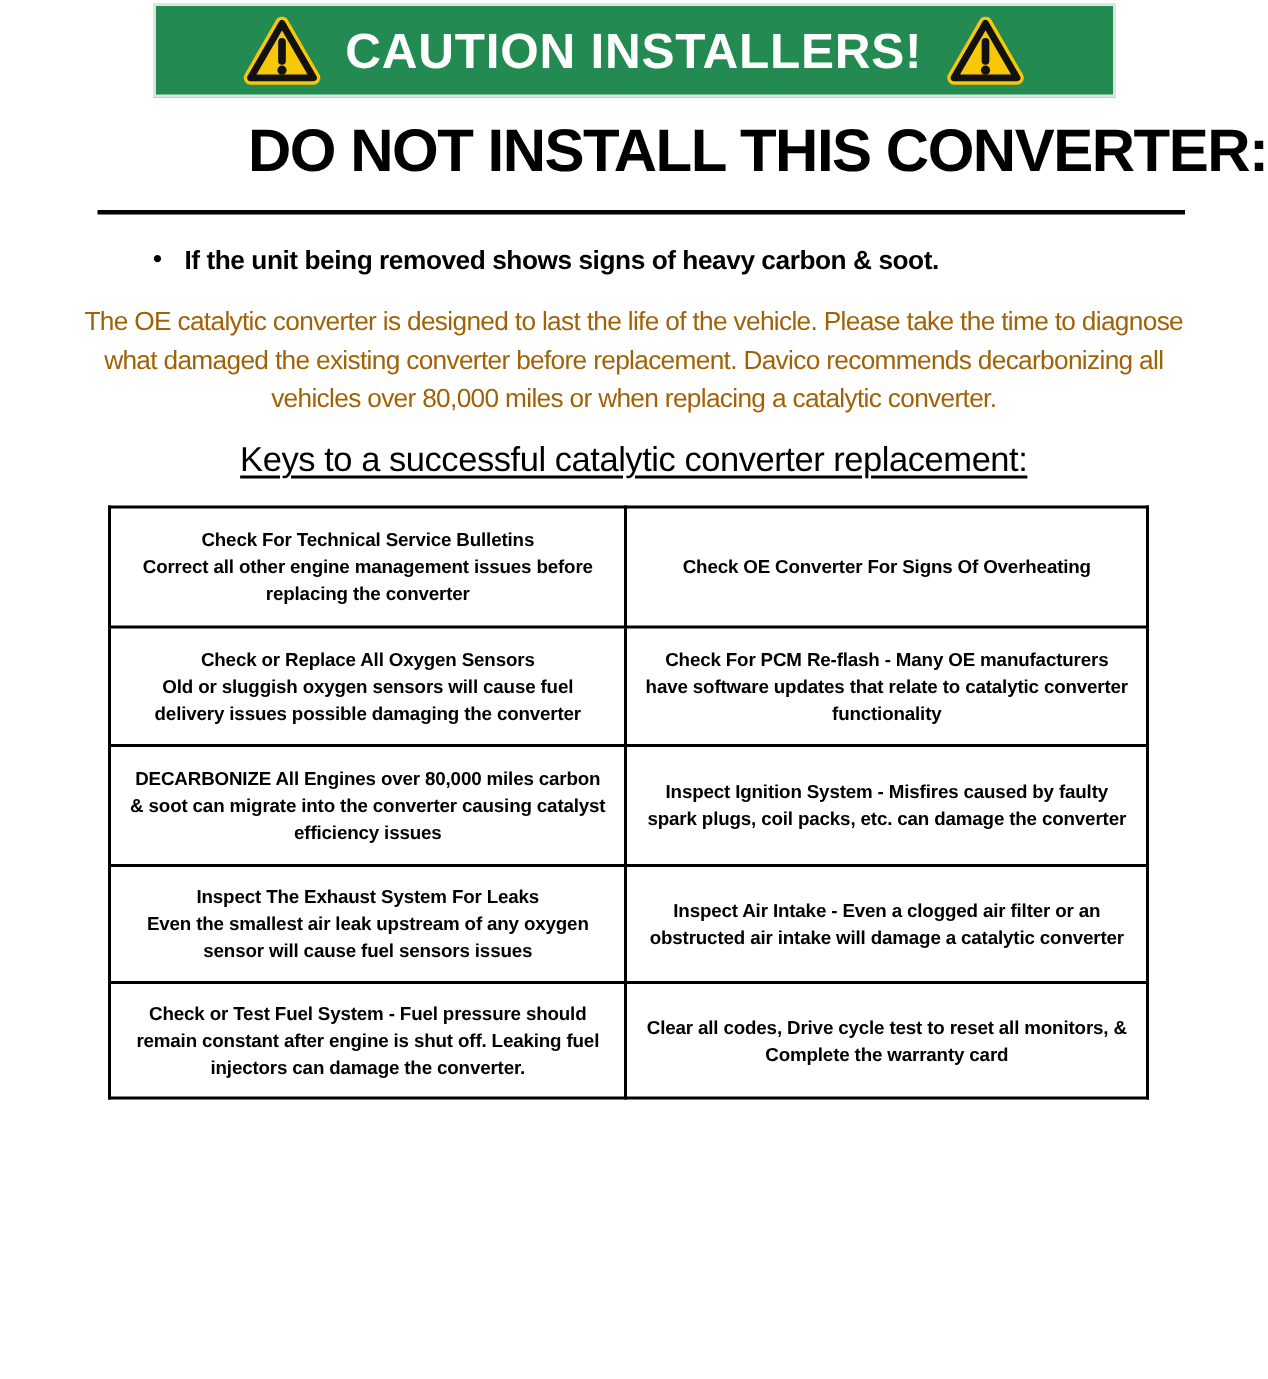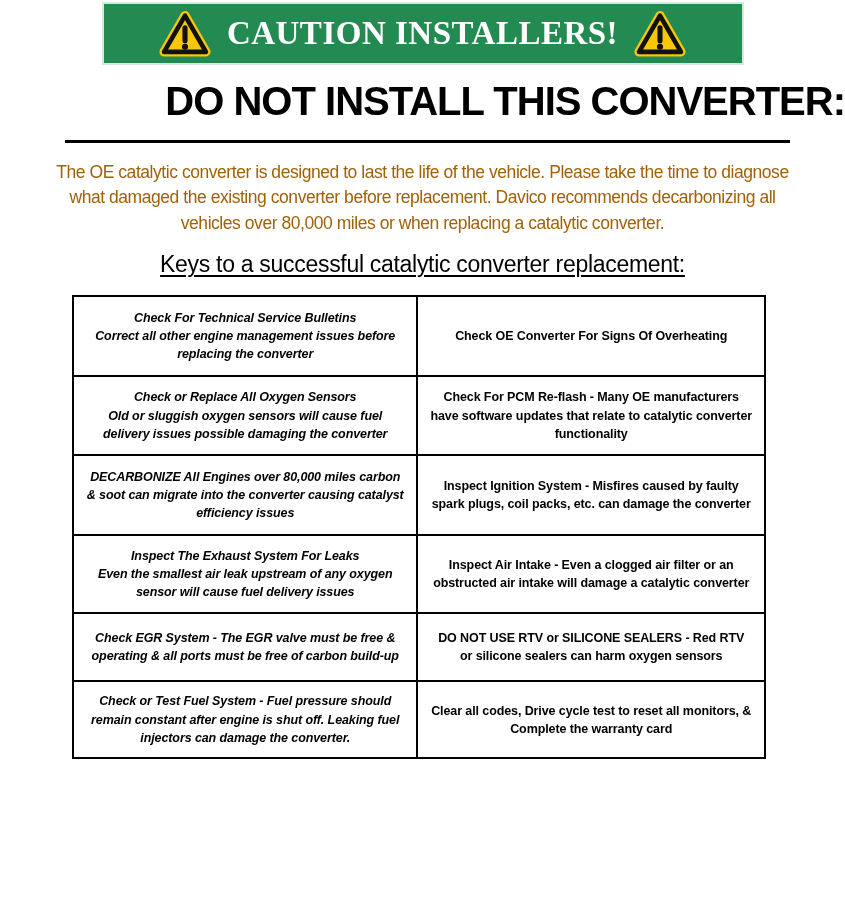--- a/index.html
+++ b/index.html
@@ -6,21 +6,21 @@
   html,body { background:#ffffff; }
   body {
     width:845px; height:919px; position:relative; overflow:hidden;
     font-family:"Liberation Sans", sans-serif; color:#000;
   }
 
   
   .banner {
     width:642px; height:63px; margin:2px auto 0 auto;
     background:#238b52; border:2px solid #d6e9dc;
-    display:flex; align-items:center; justify-content:center; gap:16px;font-family:Liberation Serif, serif;
+    display:flex; align-items:center; justify-content:center; gap:16px;
   }
   .banner-title {
     color:#ffffff; font-weight:bold; font-size:33px; letter-spacing:0.5px;
     white-space:nowrap;
   }
   .warn-icon { width:52px; height:46px; display:block; }
 
   
   .page-title {
     margin-top:15px; text-align:right;
@@ -60,21 +60,21 @@
   
   table.tips {
     border-collapse:collapse; margin:17px 0 0 72px;
     width:694px; table-layout:fixed;
   }
   table.tips td {
     border:2px solid #000; vertical-align:middle; text-align:center;
     font-weight:bold; font-size:12.5px; line-height:1.45; letter-spacing:-0.1px;
     padding:4px 12px; white-space:pre-line;
   }
-  td.col-left  { width:325px;font-style:italic; }
+  td.col-left  { width:325px; }
   td.col-right { width:328px; }
   td.cell-large { font-size:15px; letter-spacing:0; }
 </style>
 </head>
 <body>
 
 <div class="banner">
   <svg class="warn-icon" viewBox="0 0 100 90" aria-hidden="true">
     <polygon points="50,9 91,80 9,80" fill="none" stroke="#f7c708" stroke-width="18" stroke-linejoin="round"></polygon>
     <polygon points="50,9 91,80 9,80" fill="#f7c708" stroke="#111111" stroke-width="9" stroke-linejoin="round"></polygon>
@@ -88,20 +88,21 @@
     <line x1="50" y1="33" x2="50" y2="58" stroke="#111111" stroke-width="10" stroke-linecap="round"></line>
     <circle cx="50" cy="70" r="6" fill="#111111"></circle>
   </svg>
 </div>
 
 <div class="page-title">DO NOT INSTALL THIS CONVERTER:</div>
 
 <div class="rule"></div>
 
 <ul class="warnings">
+  <li>If the unit being removed shows signs of heavy carbon &amp; soot.</li>
 </ul>
 
 <div class="intro">The OE catalytic converter is designed to last the life of the vehicle. Please take the time to diagnose
 what damaged the existing converter before replacement. Davico recommends decarbonizing all
 vehicles over 80,000 miles or when replacing a catalytic converter.</div>
 
 <div class="keys-heading">Keys to a successful catalytic converter replacement:</div>
 
 <table class="tips">
   <tbody>
@@ -114,25 +115,21 @@
       <td class="col-left">Check or Replace All Oxygen Sensors
 Old or sluggish oxygen sensors will cause fuel delivery issues possible damaging the converter</td>
       <td class="col-right">Check For PCM Re-flash - Many OE manufacturers have software updates that relate to catalytic converter functionality</td>
     </tr>
     <tr style="height:80px;">
       <td class="col-left">DECARBONIZE All Engines over 80,000 miles carbon &amp; soot can migrate into the converter causing catalyst efficiency issues</td>
       <td class="col-right">Inspect Ignition System - Misfires caused by faulty spark plugs, coil packs, etc. can damage the converter</td>
     </tr>
     <tr style="height:78px;">
       <td class="col-left">Inspect The Exhaust System For Leaks
-Even the smallest air leak upstream of any oxygen sensor will cause fuel delivery issues</td>
+Even the smallest air leak upstream of any oxygen sensor will cause fuel sensors issues</td>
       <td class="col-right">Inspect Air Intake - Even a clogged air filter or an obstructed air intake will damage a catalytic converter</td>
-    </tr>
-    <tr style="height:68px;">
-      <td class="col-left">Check EGR System - The EGR valve must be free &amp; operating &amp; all ports must be free of carbon build-up</td>
-      <td class="col-right">DO NOT USE RTV or SILICONE SEALERS - Red RTV or silicone sealers can harm oxygen sensors</td>
     </tr>
     <tr style="height:77px;">
       <td class="col-left">Check or Test Fuel System - Fuel pressure should remain constant after engine is shut off.  Leaking fuel injectors can damage the converter.</td>
       <td class="col-right">Clear all codes,  Drive cycle test to reset all monitors, &amp; Complete the warranty card</td>
     </tr>
   </tbody>
 </table>
 
 </body></html>

